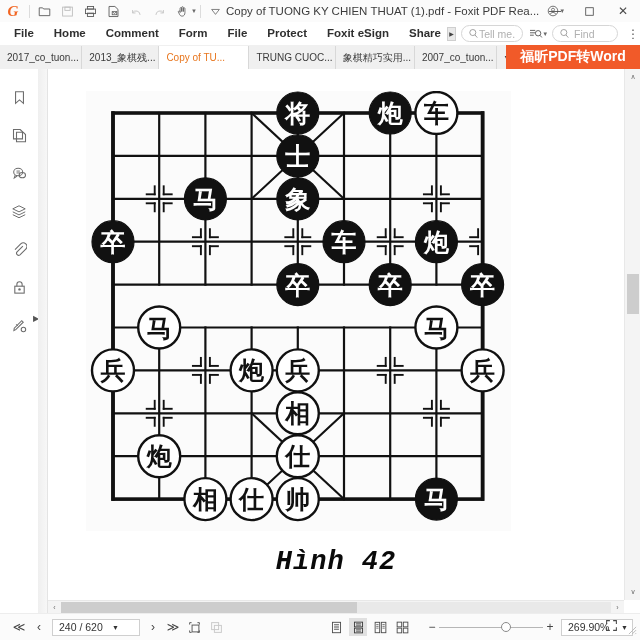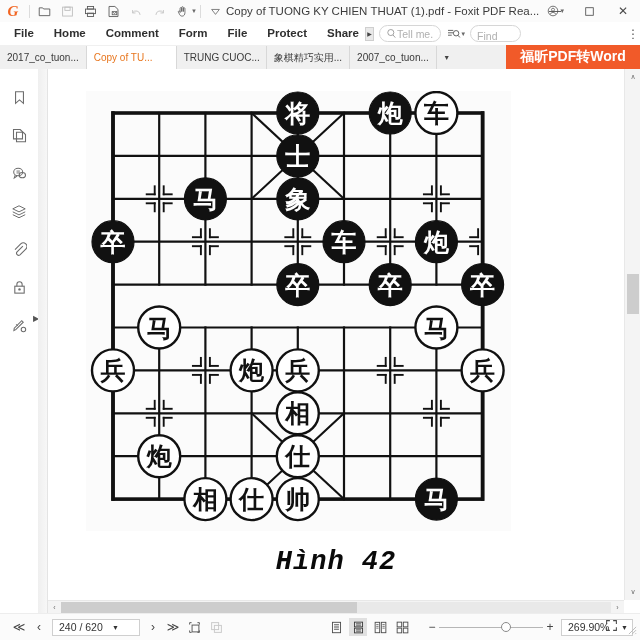--- a/index.html
+++ b/index.html
@@ -64,21 +64,20 @@
     display: flex; align-items: center; gap: 0;
     border: 1px solid #d6d6d6; border-radius: 9px; height: 17px;
     padding: 0 7px 0 6px; margin-left: 5px; color: #b0b0b0; font-size: 10.5px;
     background: #fff;
   }
   .findbox {
     display: flex; align-items: center; gap: 4px;
     border: 1px solid #d6d6d6; border-radius: 9px; height: 17px;
     padding: 0 22px 0 6px; margin-left: 4px; color: #b0b0b0; font-size: 10.5px;
     background: #fff;
-    flex-direction: column;
   }
   .searchsel { display: flex; align-items: center; gap: 2px; margin-left: 6px; color: #555; }
   .kebab { position: absolute; right: 5px; color: #555; font-size: 12px; letter-spacing: 0; }
 
   
   .tabbar {
     position: absolute; left: 0; top: 45px; width: 516px; height: 24px;
     background: #f0f0f0; display: flex; align-items: flex-end;
   }
   .tab {
@@ -277,20 +276,21 @@
     </div>
   </div>
 
   <div class="menubar">
     <div class="menuitem first">File</div>
     <div class="menuitem">Home</div>
     <div class="menuitem">Comment</div>
     <div class="menuitem">Form</div>
     <div class="menuitem">File</div>
     <div class="menuitem">Protect</div>
+    <div class="menuitem">Foxit eSign</div>
     <div class="menuitem">Share</div>
     <div class="menu-overflow">▶</div>
     <div class="tellme">
       <svg width="11" height="11" viewBox="0 0 16 16">
           <circle cx="7" cy="6.6" r="4.4" fill="none" stroke="#8f8f8f" stroke-width="1.2"></circle>
           <path d="M10.3 10.2l3.2 3.8" stroke="#8f8f8f" stroke-width="1.2" fill="none"></path>
         </svg>
       <span>Tell me.</span>
     </div>
     <div class="searchsel">
@@ -307,20 +307,23 @@
           <path d="M10.3 10.2l3.2 3.8" stroke="#8f8f8f" stroke-width="1.2" fill="none"></path>
         </svg>
       <span>Find</span>
     </div>
     <div class="kebab">⋮</div>
   </div>
 
   <div class="tabbar">
     <div class="tab">
       <span>2017_co_tuon...</span>
+    </div>
+    <div class="tab">
+      <span>2013_象棋残...</span>
     </div>
     <div class="tab active">
       <span>Copy of TU...</span>
       <span class="x">✕</span>
     </div>
     <div class="tab">
       <span>TRUNG CUOC...</span>
     </div>
     <div class="tab">
       <span>象棋精巧实用...</span>

